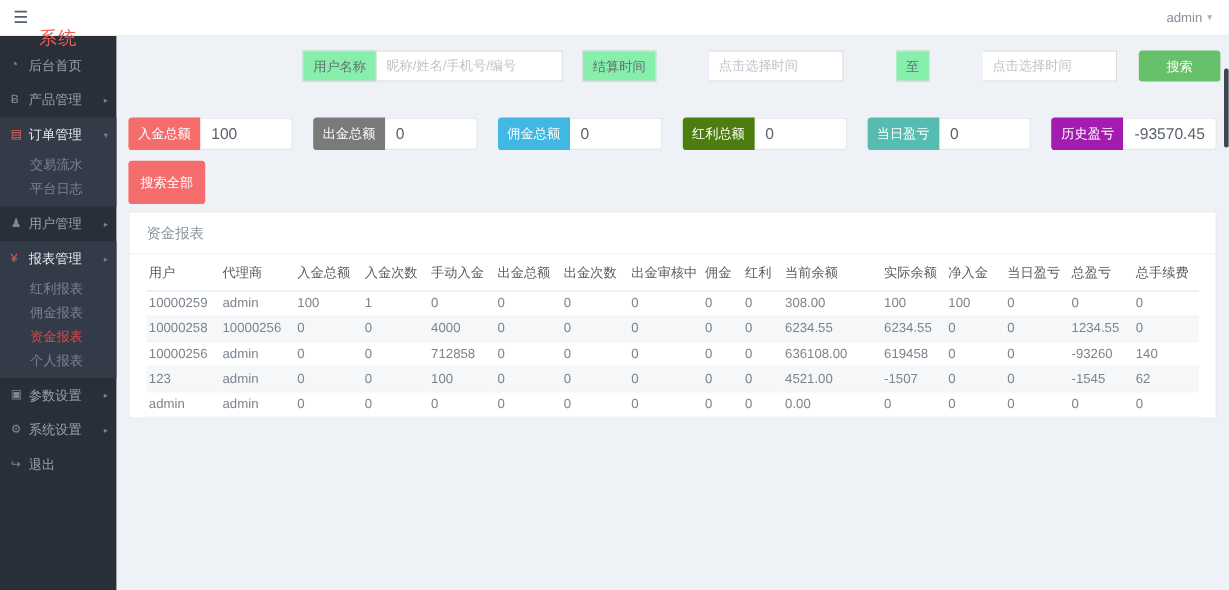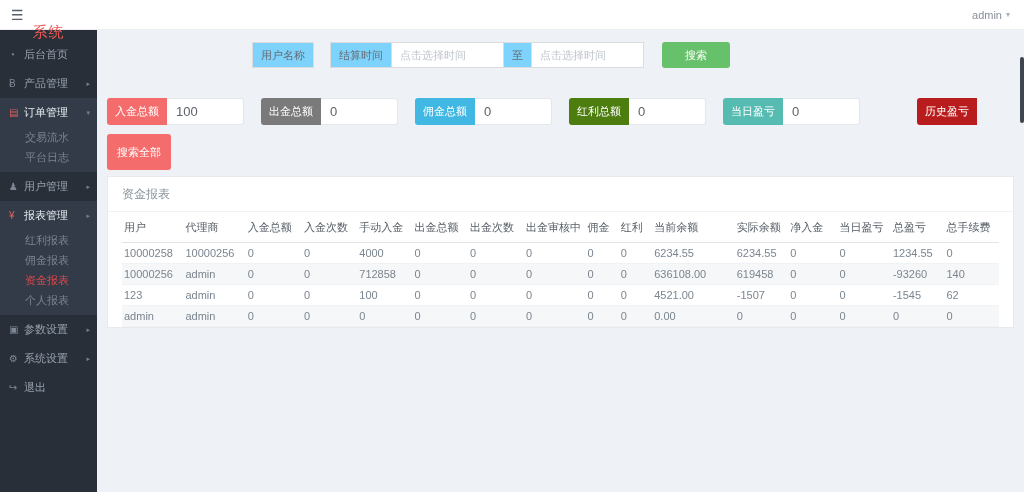--- a/index.html
+++ b/index.html
@@ -23,25 +23,25 @@
   .icon-red { color:#e4605c !important; }
   .side-sub { height:20px; display:flex; align-items:center; padding-left:25px; color:#7b8490; font-size:11px; cursor:pointer; white-space:nowrap; }
   .side-sub.active { color:#e0474b; }
 
   
   .main { position:absolute; left:97px; top:30px; width:927px; height:462px; }
 
   
   .filters { display:flex; align-items:center; margin:12px 0 0 155px; height:26px; }
   .igroup { display:flex; align-items:stretch; height:26px; }
-  .addon { background:#7dd3fc; border:1px solid #dcdcdc; color:#666c74; font-size:11px; display:flex; align-items:center; padding:0 8px; white-space:nowrap; }
+  .addon { background:#86efac; border:1px solid #dcdcdc; color:#666c74; font-size:11px; display:flex; align-items:center; padding:0 8px; white-space:nowrap; }
   .inp { border:1px solid #dcdcdc; border-left:none; background:#fff; height:26px; padding:0 8px; font-size:11px; color:#555; outline:none; font-family:inherit; }
   .inp::placeholder { color:#bfc4cc; }
   .w155 { width:155px; } .w112 { width:112px; }
-  .gap16 { margin-left:16px; }
+  .gap16 { margin-left:16px;gap:44px; }
   .btn-green { margin-left:18px; background:#66c16a; color:#fff; border:none; border-radius:3px; height:26px; padding:0 23px; font-size:11px; cursor:pointer; font-family:inherit; }
 
   
   .stats { display:flex; margin:30px 10px 0 10px; gap:17px; }
   .stat { flex:1; display:flex; height:27px; }
   .stat-label { color:#fff; font-size:11px; display:flex; align-items:center; justify-content:center; padding:0 8px; border-radius:3px 0 0 3px; white-space:nowrap; flex:0 0 auto; cursor:pointer; }
   .stat-value { flex:1; background:#fff; border:1px solid #e3e6ea; border-left:none; border-radius:0 3px 3px 0; display:flex; align-items:center; padding:0 9px; font-size:13px; color:#5b626a; }
 
   .btn-red { margin:9px 0 0 10px; background:#f56c6c; color:#fff; border:none; border-radius:3px; height:36px; padding:0 10px; font-size:11px; cursor:pointer; font-family:inherit; }
 
@@ -134,20 +134,21 @@
     <span class="sicon">↪</span>
     <span>退出</span>
   </div>
 </aside>
 
 <div class="main">
 
   <div class="filters">
     <div class="igroup">
       <span class="addon">用户名称</span>
+      <input class="inp w155" type="text" placeholder="昵称/姓名/手机号/编号" style="">
     </div>
     <div class="igroup gap16">
       <span class="addon">结算时间</span>
       <input class="inp w112" type="text" placeholder="点击选择时间" style="">
       <span class="addon" style="border-left:none;">至</span>
       <input class="inp w112" type="text" placeholder="点击选择时间" style="">
     </div>
     <button class="btn-green">搜索</button>
   </div>
 
@@ -166,21 +167,22 @@
     </div>
     <div class="stat">
       <span class="stat-label" style="background: #4d7c0f;">红利总额</span>
       <span class="stat-value">0</span>
     </div>
     <div class="stat">
       <span class="stat-label" style="background: rgb(86, 188, 178);">当日盈亏</span>
       <span class="stat-value">0</span>
     </div>
     <div class="stat">
-      <span class="stat-label" style="background: #b91c1c; margin-left: 40px;">历史盈亏</span>
+      <span class="stat-label" style="background: #a21caf;">历史盈亏</span>
+      <span class="stat-value">-93570.45</span>
     </div>
   </div>
 
   <button class="btn-red">搜索全部</button>
 
   <section class="panel">
     <div class="panel-title">
       <span>资金报表</span>
     </div>
     <table>
@@ -217,20 +219,38 @@
             <th>当前余额</th>
             <th>实际余额</th>
             <th>净入金</th>
             <th>当日盈亏</th>
             <th>总盈亏</th>
             <th>总手续费</th>
           </tr>
         </thead>
       <tbody>
           <tr>
+            <td>10000259</td>
+            <td>admin</td>
+            <td>100</td>
+            <td>1</td>
+            <td>0</td>
+            <td>0</td>
+            <td>0</td>
+            <td>0</td>
+            <td>0</td>
+            <td>0</td>
+            <td>308.00</td>
+            <td>100</td>
+            <td>100</td>
+            <td>0</td>
+            <td>0</td>
+            <td>0</td>
+          </tr>
+          <tr>
             <td>10000258</td>
             <td>10000256</td>
             <td>0</td>
             <td>0</td>
             <td>4000</td>
             <td>0</td>
             <td>0</td>
             <td>0</td>
             <td>0</td>
             <td>0</td>

